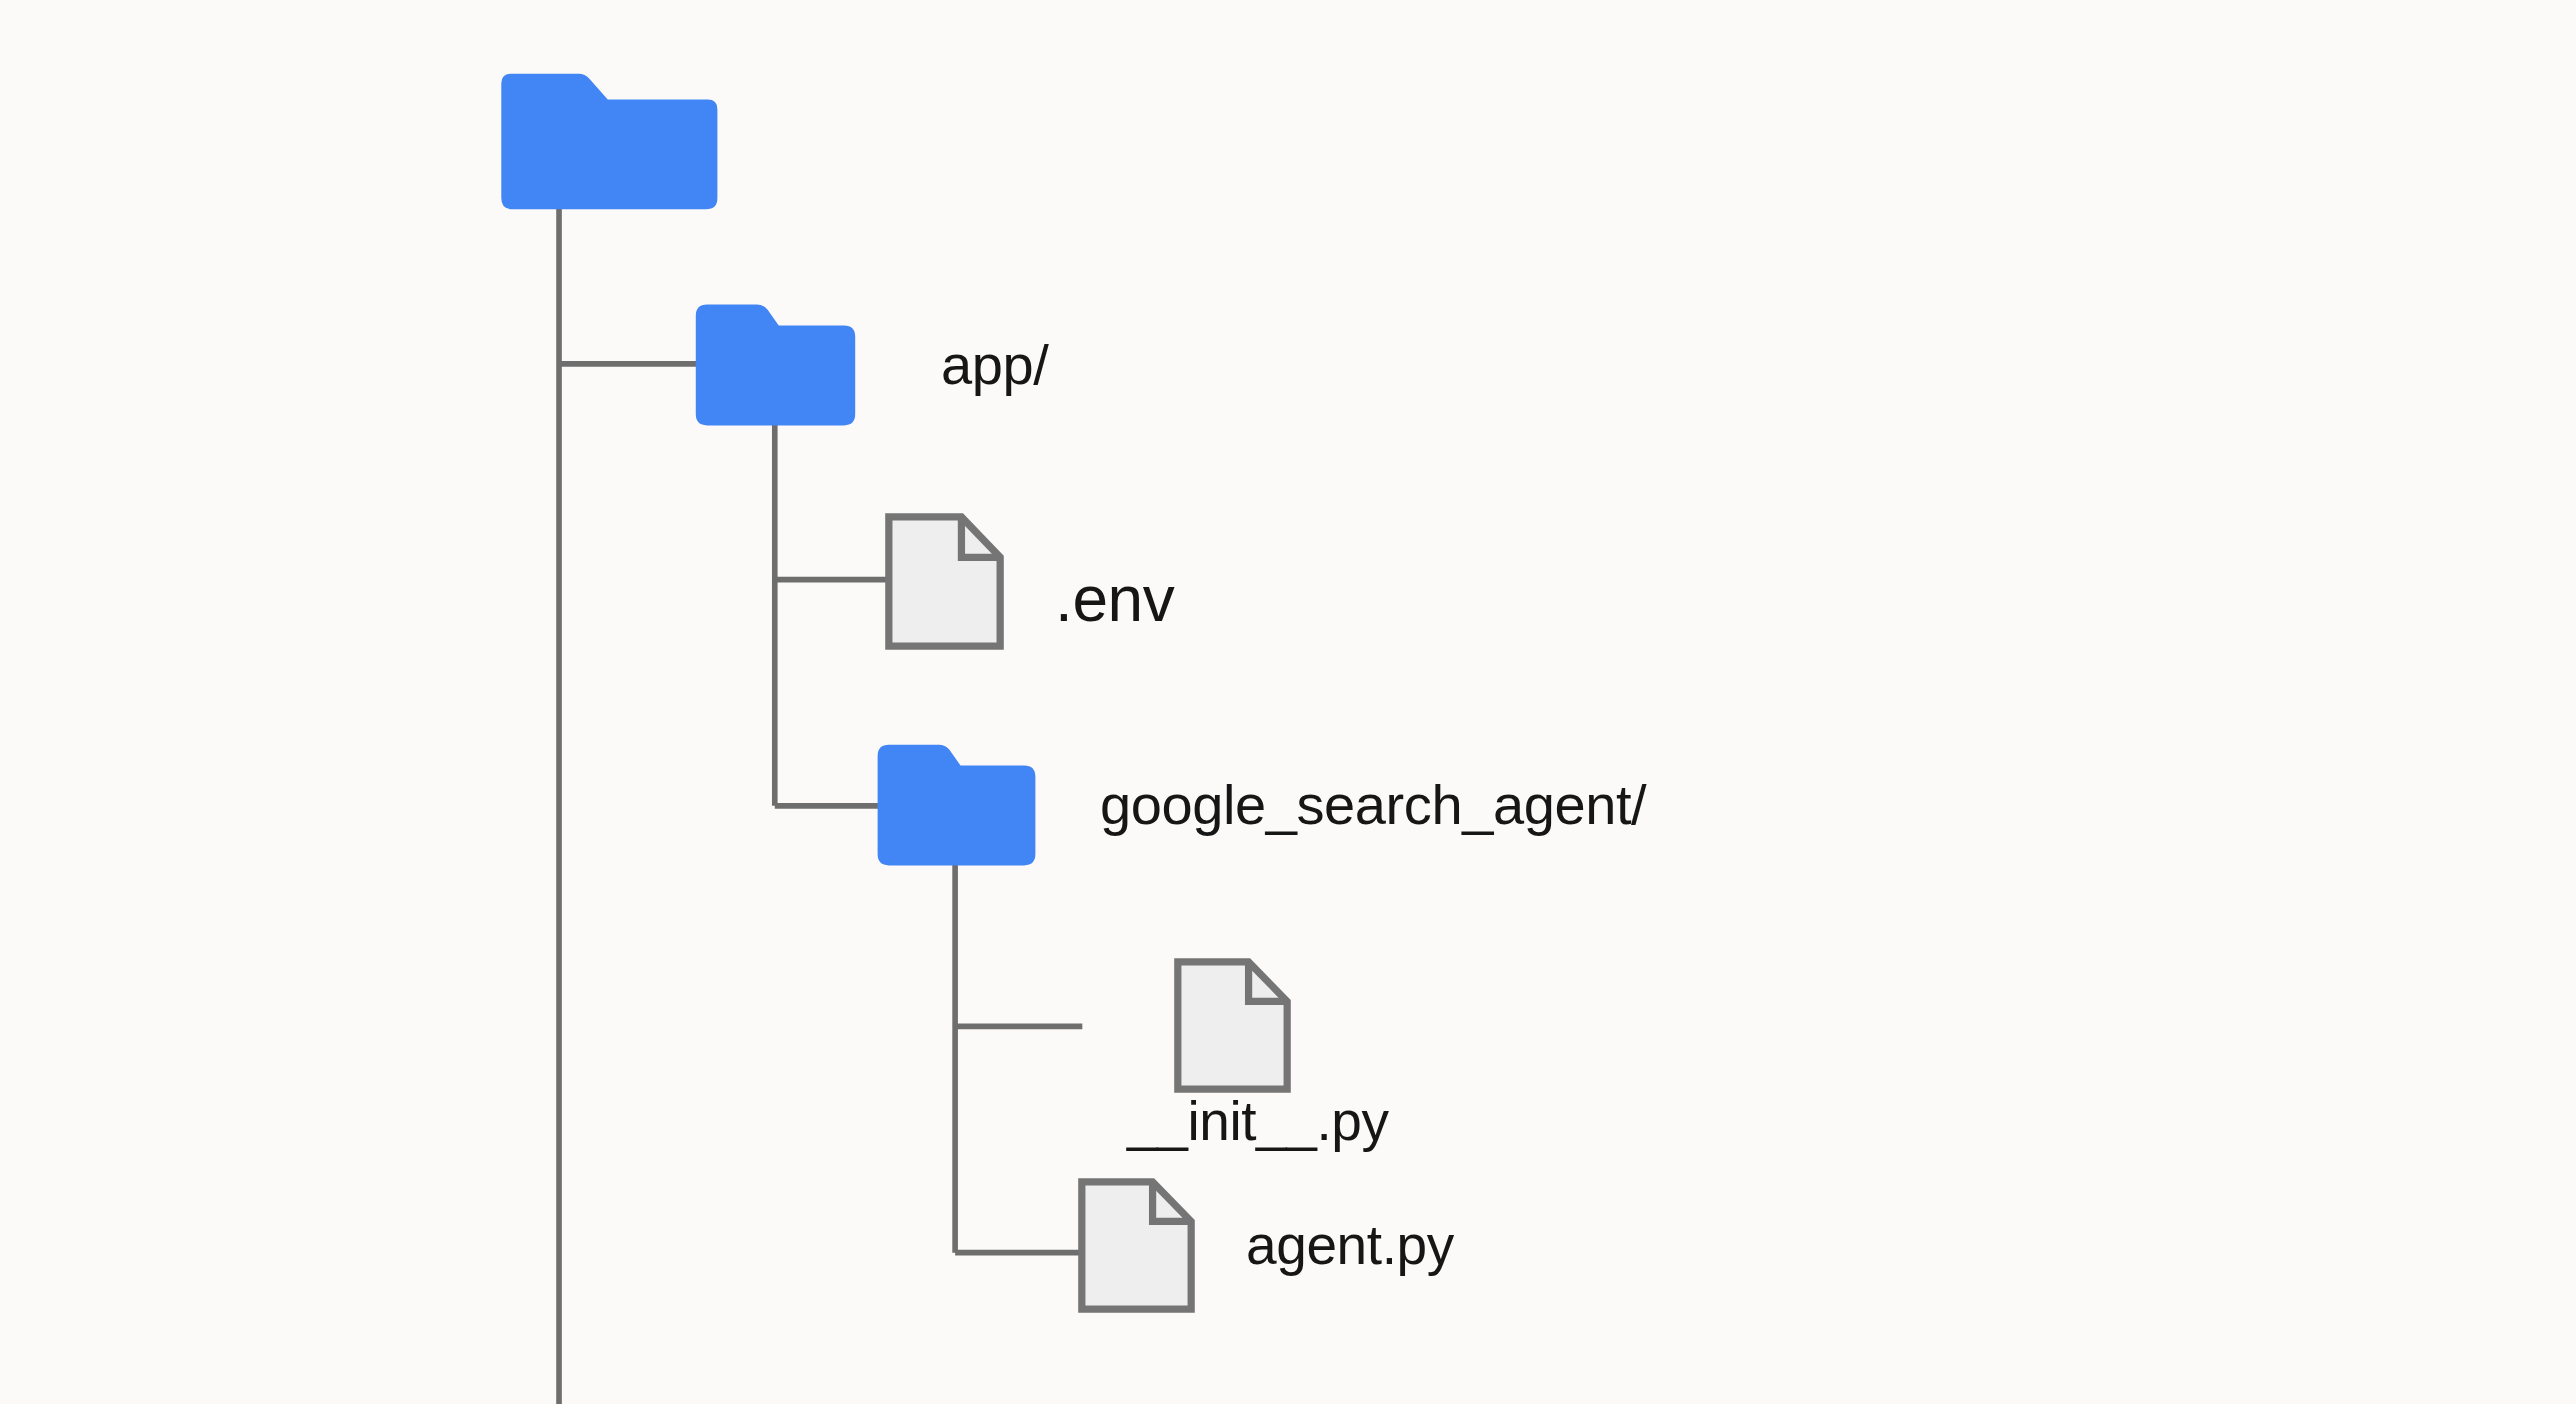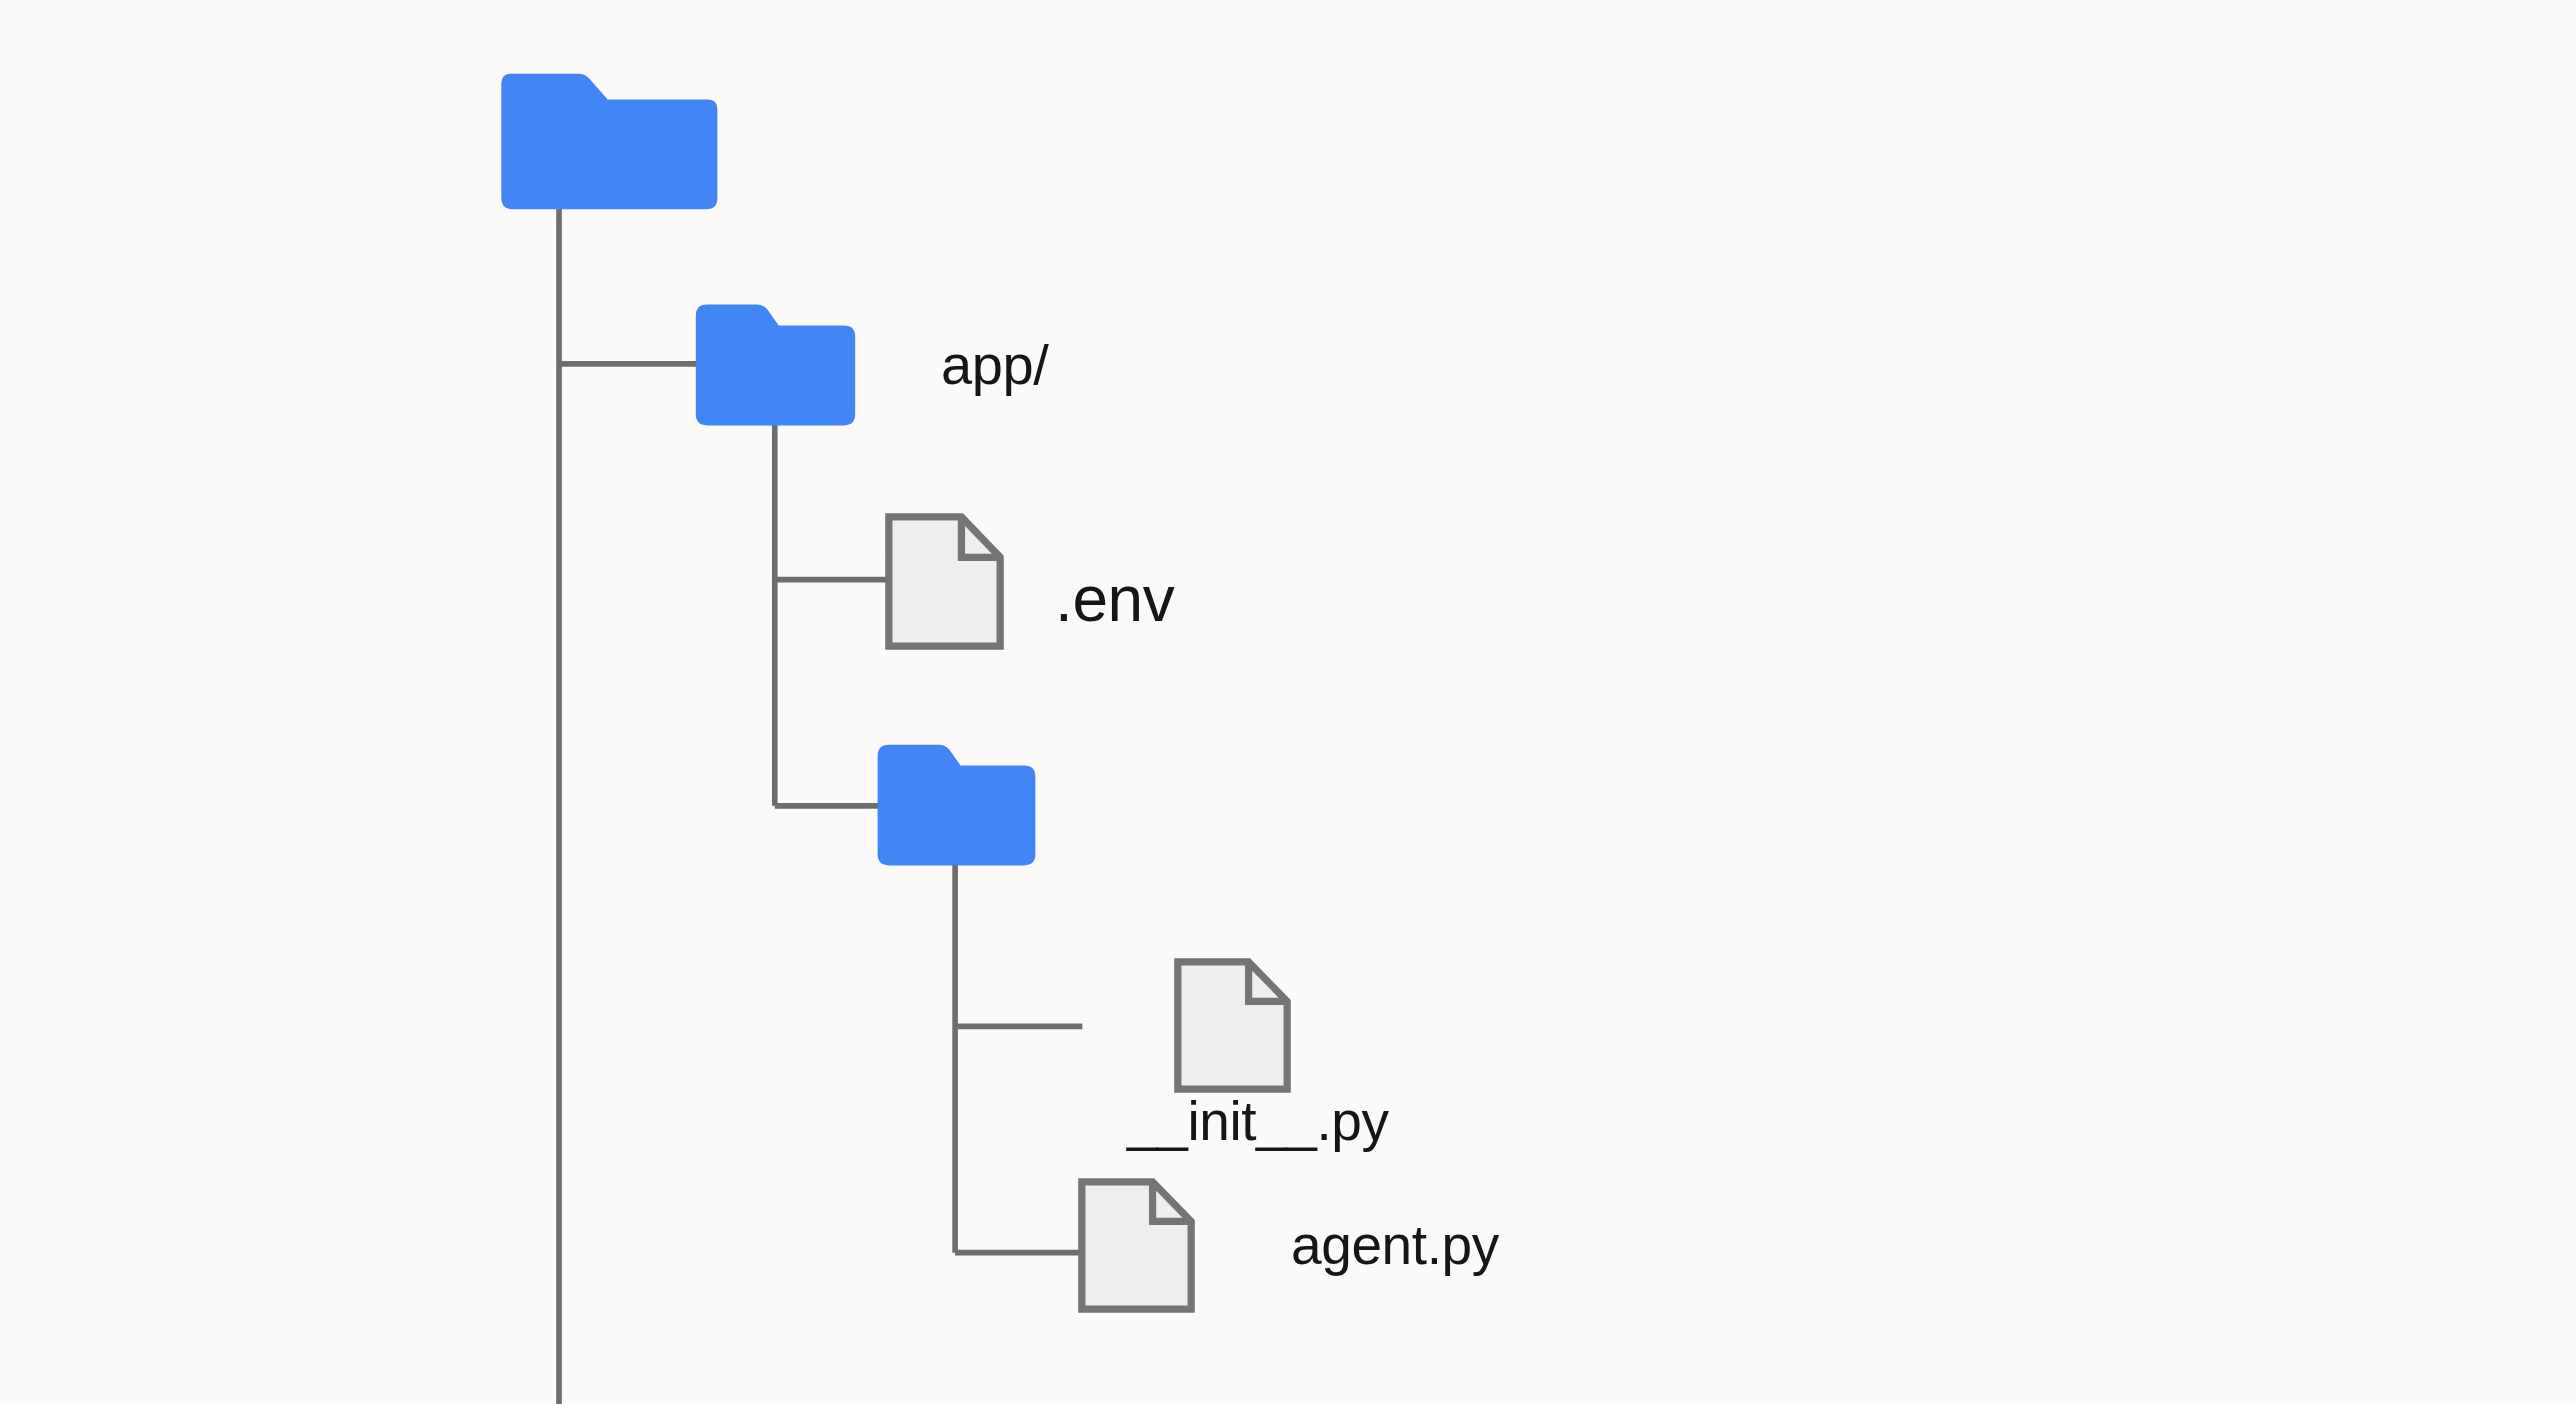--- a/index.html
+++ b/index.html
@@ -99,21 +99,20 @@
   #node-init .node-label {
     font-size: 55px;
     margin-left: 50px;
     line-height: 1;
   }
 
   
   #node-agent {
     left: 1077px;
     top: 1177px;
-    gap: 45px;
   }
   #node-agent .node-icon { width: 119px; height: 137px; }
   #node-agent .node-label {
     font-size: 55px;
     margin-left: 50px;
     line-height: 1;
   }
 </style>
 </head>
 <body>
@@ -163,20 +162,21 @@
   </span>
   <span class="node-label">.env</span>
 </div>
 
 <div class="tree-node" id="node-gsa">
   <span class="node-icon">
     <svg viewBox="0 0 200 154" width="161" height="124" xmlns="http://www.w3.org/2000/svg">
       <path d="M 2 16 Q 2 2 16 2 L 78 2 Q 86 2 91 8 L 105 28 L 184 28 Q 198 28 198 42 L 198 138 Q 198 152 184 152 L 16 152 Q 2 152 2 138 Z" fill="#4285f4"></path>
     </svg>
   </span>
+  <span class="node-label">google_search_agent/</span>
 </div>
 
 <div class="tree-node" id="node-init">
   <span class="node-icon">
     <svg viewBox="0 0 148 170" width="119" height="137" xmlns="http://www.w3.org/2000/svg">
       <path d="M 6 6 L 94 6 L 142 55 L 142 164 L 6 164 Z" fill="#eeeeee" stroke="#757575" stroke-width="9" stroke-linejoin="miter"></path>
       <path d="M 94 6 L 94 55 L 142 55" fill="none" stroke="#757575" stroke-width="9" stroke-linejoin="miter"></path>
     </svg>
   </span>
   <span class="node-label">__init__.py</span>

